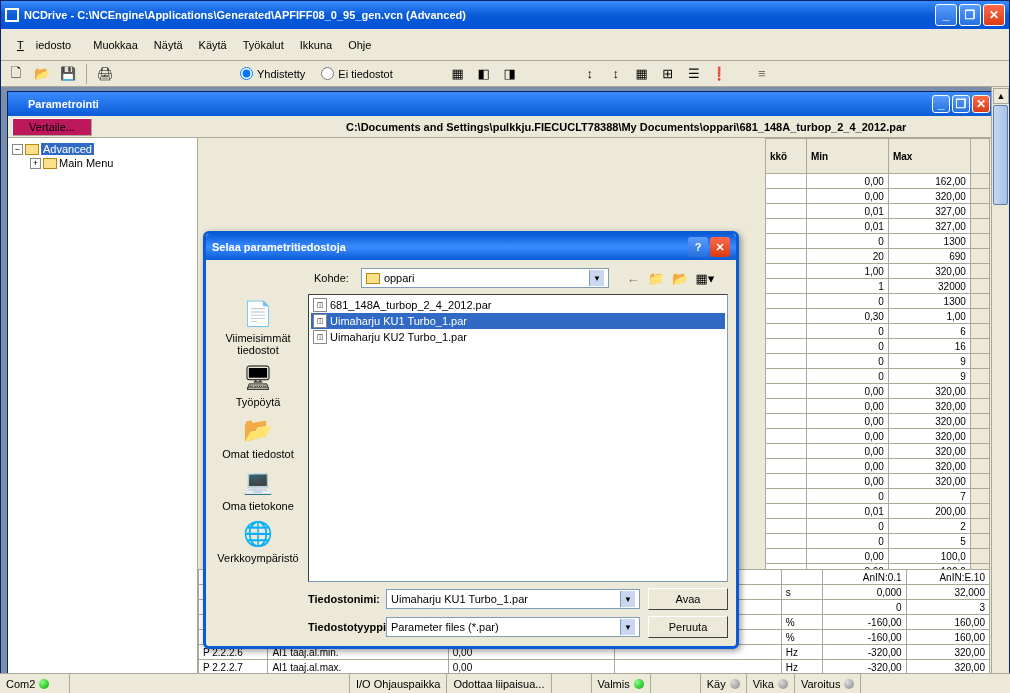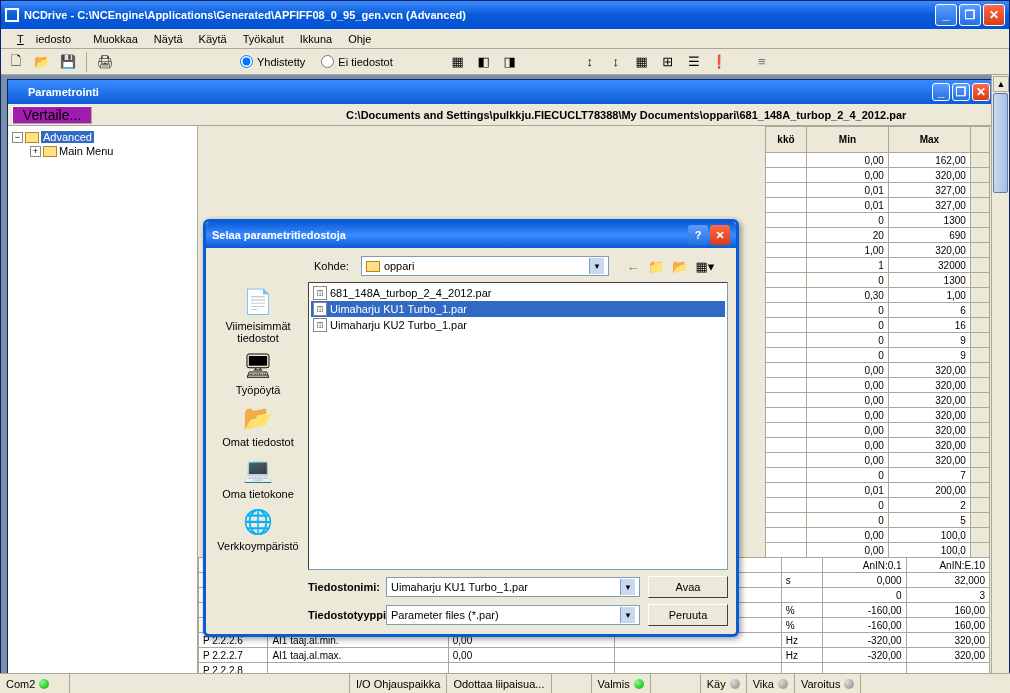--- a/index.html
+++ b/index.html
@@ -7,54 +7,54 @@
 
 
 .outer-window { width: 1010px; height: 693px; background: #ece9d8; border: 1px solid #0a246a; }
 .titlebar { height: 28px; background: linear-gradient(to bottom, #3b8bff 0%, #0a5bd6 50%, #0053d8 100%); display: flex; align-items: center; padding: 0 4px; color: white; font-weight: bold; }
 .titlebar .icon-square { width: 14px; height: 14px; border: 2px solid white; margin-right: 5px; }
 .titlebar .title-text { flex: 1; }
 .win-controls { display: flex; gap: 2px; }
 .win-btn { width: 22px; height: 22px; background: linear-gradient(to bottom, #5a9cff, #2570e0); border: 1px solid #fff; border-radius: 3px; display: flex; align-items: center; justify-content: center; color: white; font-weight: bold; font-size: 12px; cursor: pointer; }
 .win-btn.close { background: linear-gradient(to bottom, #ff6a4a, #d83c16); }
 
-.menubar { height: 20px; background: #ece9d8; display: flex; align-items: center; padding: 1px 4px; gap: 4px; border-bottom: 1px solid #aca899; }
+.menubar { height: 32px; background: #ece9d8; display: flex; align-items: center; padding: 1px 4px; gap: 4px; border-bottom: 1px solid #aca899; }
 .menubar span { padding: 2px 6px; cursor: pointer; }
 
 .toolbar { height: 26px; background: #ece9d8; display: flex; align-items: center; padding: 0 4px; gap: 4px; border-bottom: 1px solid #aca899; }
 .tb-btn { width: 22px; height: 22px; border: 1px solid transparent; display: flex; align-items: center; justify-content: center; cursor: pointer; font-size: 13px; }
 .tb-sep { width: 1px; height: 20px; background: #aca899; margin: 0 3px; }
 .tb-radio { display: flex; align-items: center; gap: 4px; margin: 0 6px; }
 .tb-radio input { margin: 0; }
 
 .workspace { position: relative; height: 618px; background: #7b90a8; }
 .workspace-scroll { position: absolute; right: 0; top: 0; bottom: 0; width: 18px; background: #ece9d8; border-left: 1px solid #aca899; }
 .scroll-thumb { position: absolute; top: 18px; left: 1px; width: 15px; height: 100px; background: linear-gradient(to right, #c9d8f0, #a5c0e8); border: 1px solid #5e7ea8; border-radius: 2px; }
 .scroll-arrow { width: 16px; height: 16px; background: #ece9d8; border: 1px solid #aca899; display: flex; align-items: center; justify-content: center; font-size: 9px; position: absolute; left: 1px; }
 
 
 .param-window { position: absolute; left: 6px; top: 4px; width: 988px; height: 600px; background: #ece9d8; border: 1px solid #0a246a; }
 .param-titlebar { height: 24px; background: linear-gradient(to bottom, #3b8bff 0%, #0a5bd6 100%); display: flex; align-items: center; padding: 0 4px; color: white; font-weight: bold; }
 .param-body { height: calc(100% - 24px); display: flex; flex-direction: column; }
 .param-header-row { height: 22px; display: flex; align-items: center; border-bottom: 1px solid #aca899; }
-.vertaile-btn { width: 80px; height: 18px; margin: 2px 4px; background: #a21caf; border: 1px solid #aca899; border-top-color: white; border-left-color: white; cursor: pointer; font-size: 14px; }
+.vertaile-btn { width: 80px; height: 18px; margin: 2px 4px; background: #be185d; border: 1px solid #aca899; border-top-color: white; border-left-color: white; cursor: pointer; font-size: 11px; }
 .path-text { font-weight: bold; margin-left: 250px; }
 .param-content { flex: 1; display: flex; overflow: hidden; }
 .tree-panel { width: 190px; background: white; border-right: 1px solid #aca899; padding: 4px; }
 .tree-node { display: flex; align-items: center; gap: 2px; padding: 1px 0; cursor: pointer; }
 .tree-node.child { margin-left: 18px; }
 .tree-toggle { width: 11px; height: 11px; border: 1px solid #888; display: flex; align-items: center; justify-content: center; font-size: 9px; line-height: 1; }
 .tree-folder { width: 14px; height: 11px; background: #fce08a; border: 1px solid #b8860b; display: inline-block; }
 .table-panel { flex: 1; overflow: hidden; position: relative; }
 
 
 .data-table-right { position: absolute; right: 4px; top: 0; width: 225px; }
 .data-table-right table { border-collapse: collapse; width: 100%; }
 .data-table-right th, .data-table-right td { border: 1px solid #aca899; padding: 0 4px; height: 15px; font-size: 10px; text-align: right; background: white;}
-.data-table-right th { background: #ece9d8; text-align: center; height: 26px; }
+.data-table-right th { background: #ece9d8; text-align: left; height: 35px; }
 
 .data-table-bottom { position: absolute; left: 0; bottom: 0; right: 4px; }
 .data-table-bottom table { border-collapse: collapse; width: 100%; table-layout: fixed; }
 .data-table-bottom td { border: 1px solid #aca899; padding: 0 4px; height: 15px; font-size: 10px; background: white; overflow: hidden; white-space: nowrap; }
 
 
 .file-dialog { position: absolute; left: 202px; top: 144px; width: 536px; height: 418px; background: #ece9d8; border: 3px solid #0a5bd6; border-radius: 6px; box-shadow: 2px 2px 6px rgba(0,0,0,0.4); }
 .fd-titlebar { height: 26px; background: linear-gradient(to bottom, #0a5bd6, #3b8bff 50%, #0a5bd6); display: flex; align-items: center; padding: 0 6px; color: white; font-weight: bold; border-radius: 4px 4px 0 0; }
 .fd-titlebar .fd-btns { display: flex; gap: 2px; }
 .fd-help, .fd-close { width: 20px; height: 20px; border-radius: 3px; display: flex; align-items: center; justify-content: center; cursor: pointer; color: white; font-weight: bold; }

